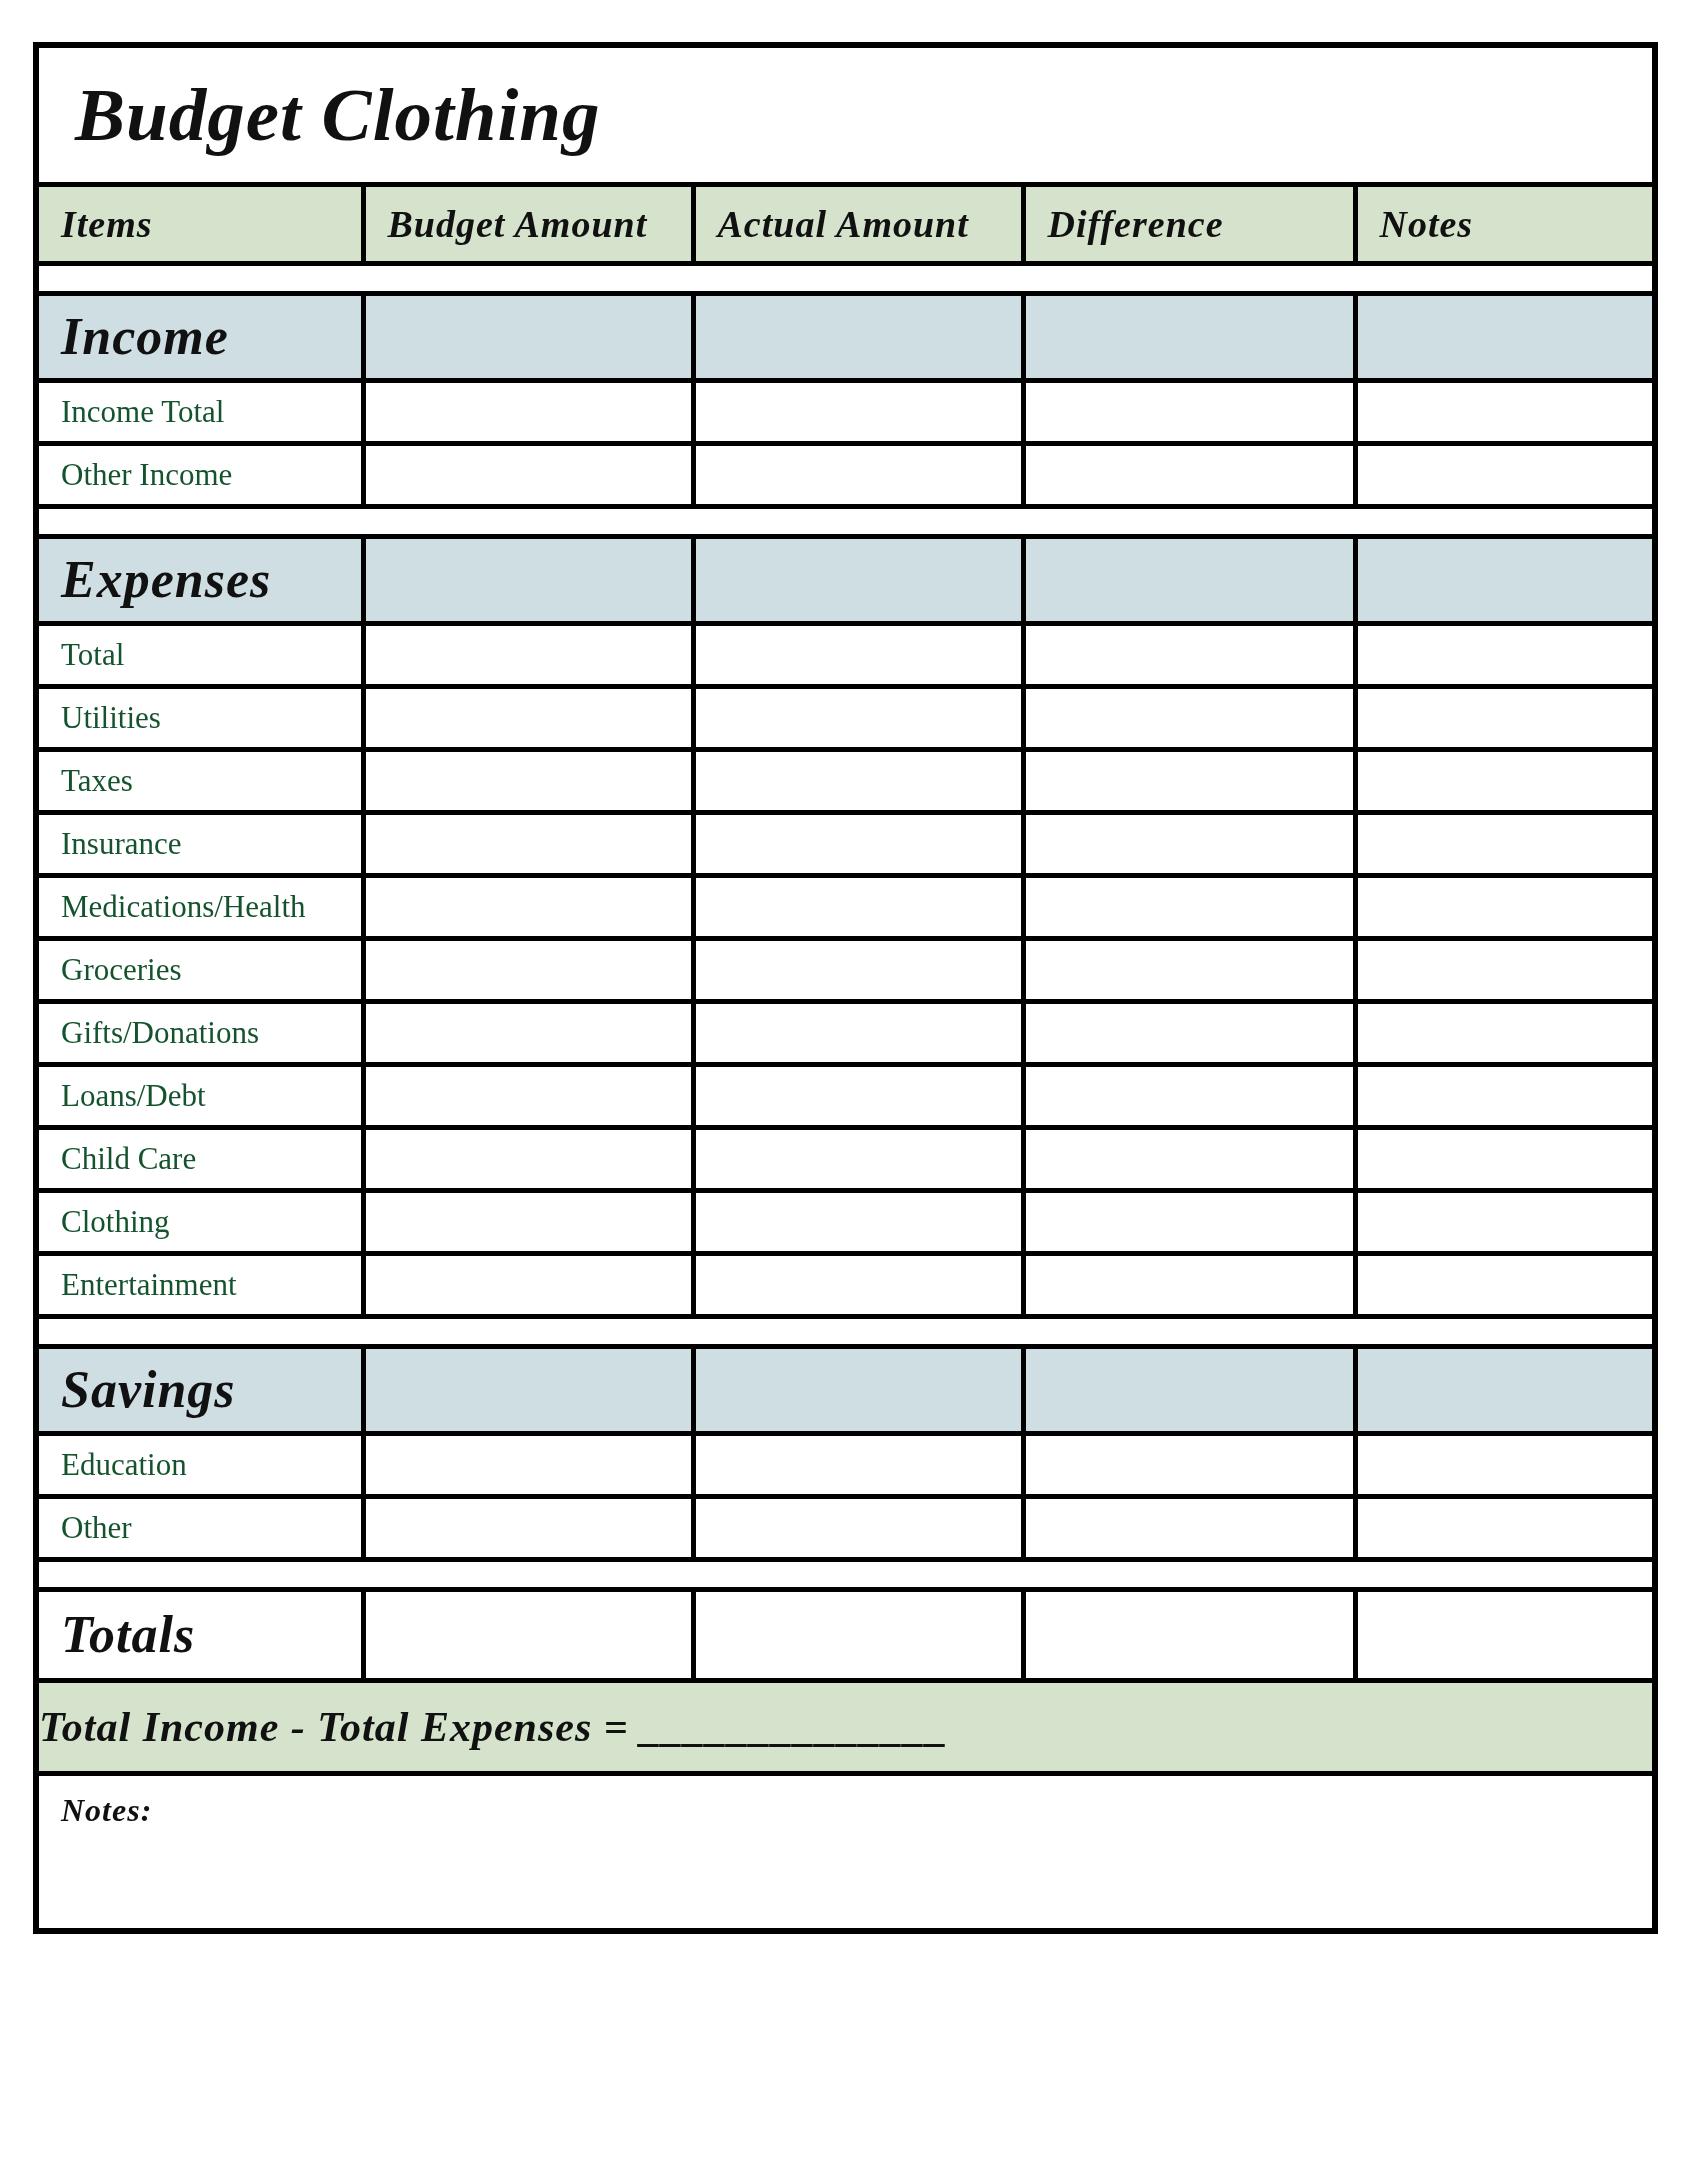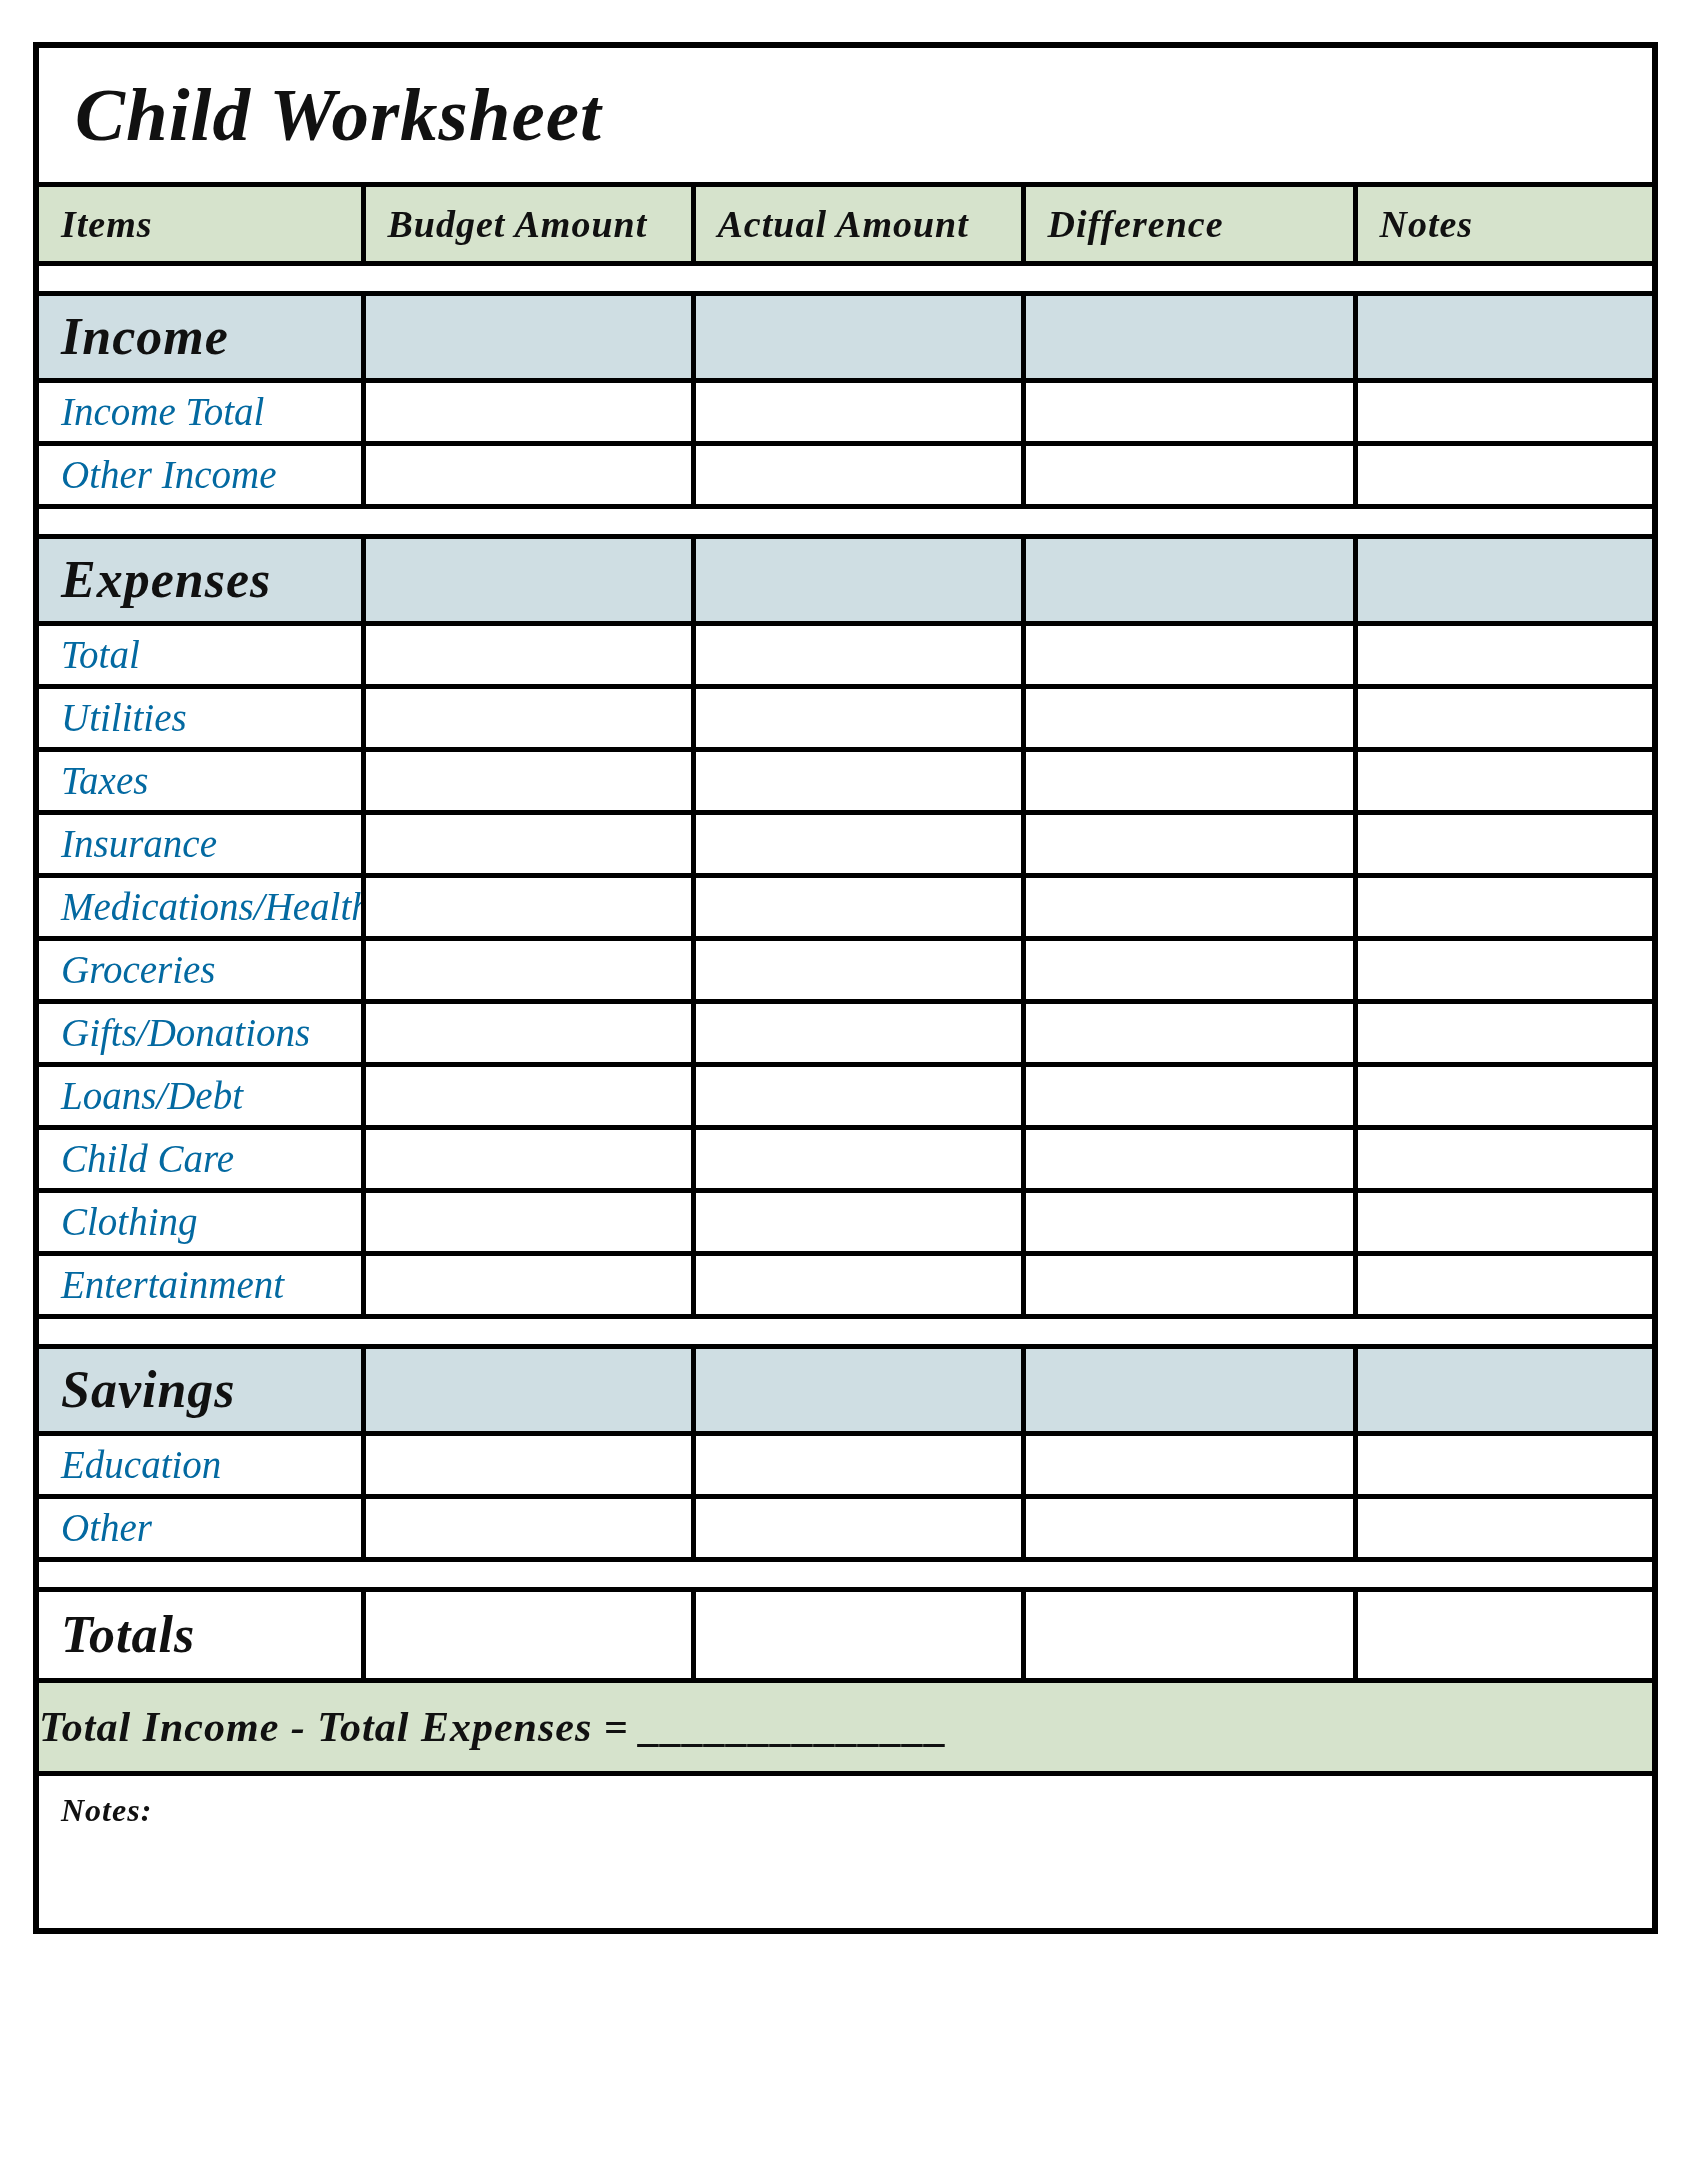--- a/index.html
+++ b/index.html
@@ -43,23 +43,22 @@
     background:var(--green);
     height:79px;
     font-size:38px;
   }
   tr.spacer td{ height:30px; padding:0; background:#ffffff; }
   .shead{ background:var(--blue); height:87px; }
   .shead-label{ font-size:52px; }
   tr.drow td{ height:63px; background:#ffffff; }
   .label-cell{
     font-family:"Liberation Serif", serif;
-    font-size:39px;
-    color:#0369a1;
-    font-style:italic;
+    font-size:31px;
+    color:#14532d;
   }
   tr.totals-row td{ height:91px; background:#ffffff; }
   tr.formula-row td{
     height:93px;
     background:var(--green);
     padding:0;
   }
   .formula-text{ font-size:42px; }
   tr.notes-row td{
     height:158px;
@@ -77,21 +76,21 @@
     <col style="width:327px">
     <col style="width:330px">
     <col style="width:330px">
     <col style="width:332px">
     <col style="width:300px">
   </colgroup>
 
   <tbody>
       <tr class="title-row">
     <td colspan="5">
-      <div class="hand page-title">Child Worksheet</div>
+      <div class="hand page-title">Budget Clothing</div>
     </td>
   </tr>
 
   <tr>
     <td class="ghead hand">Items</td>
     <td class="ghead hand">Budget Amount</td>
     <td class="ghead hand">Actual Amount</td>
     <td class="ghead hand">Difference</td>
     <td class="ghead hand">Notes</td>
   </tr>

